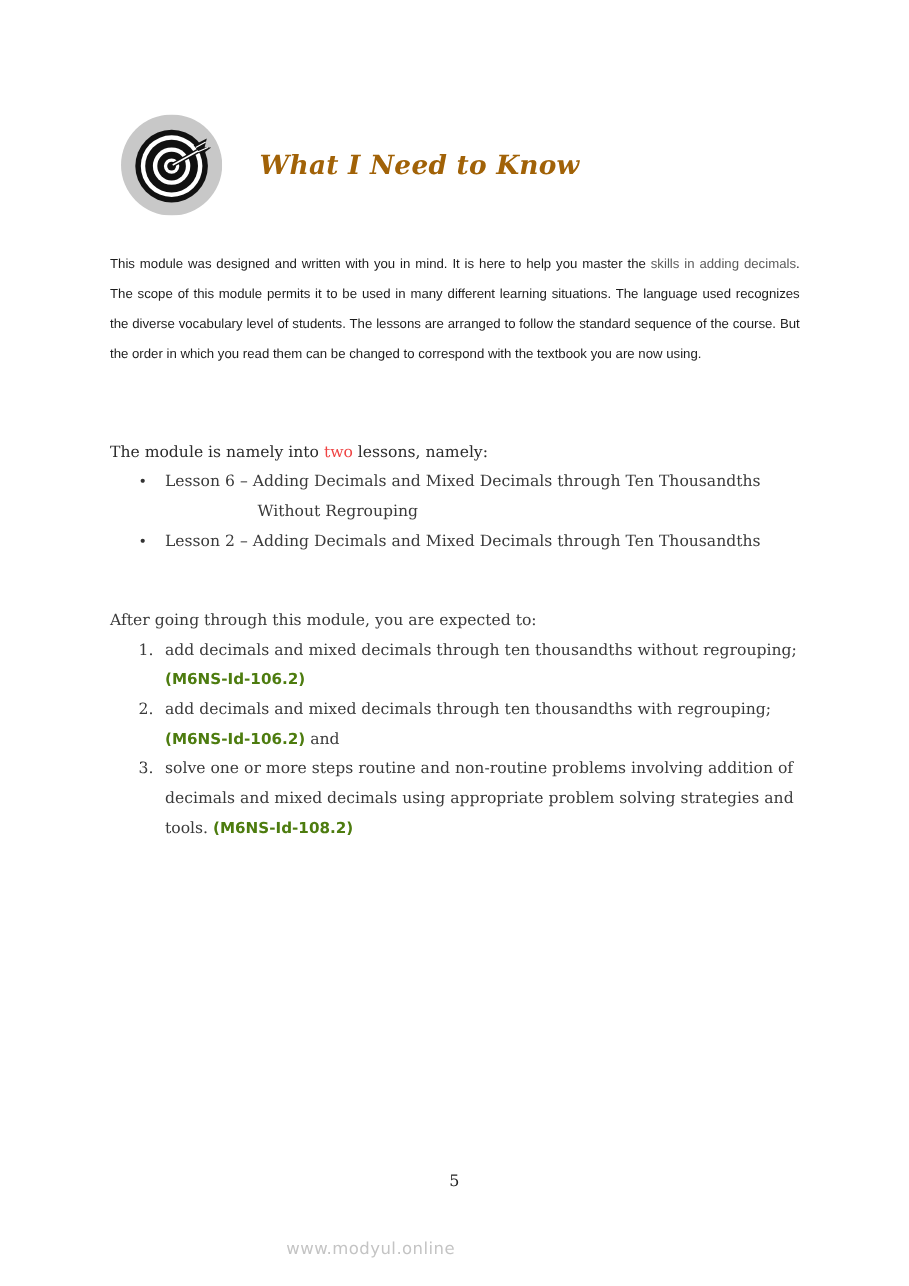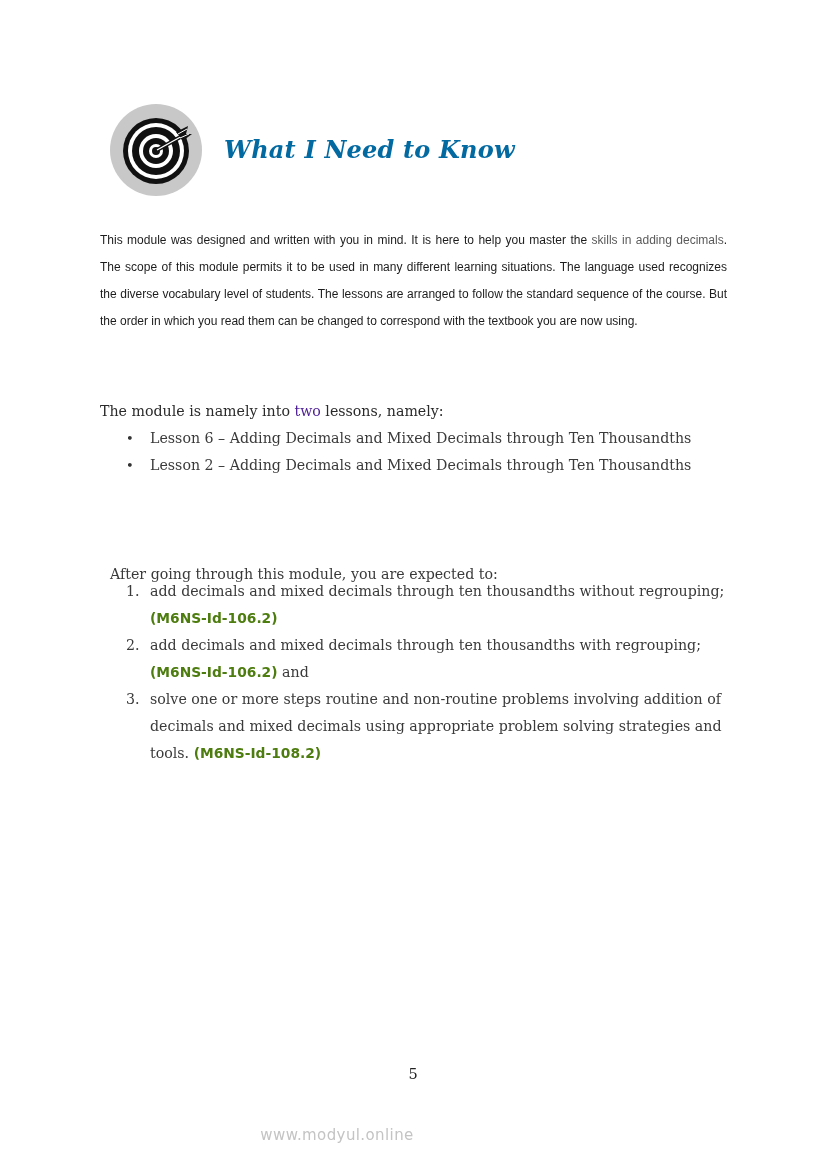--- a/index.html
+++ b/index.html
@@ -28,26 +28,26 @@
       height: 92px;
       display: flex;
       align-items: center;
     }
     .target-icon {
       width: 92px;
       height: 92px;
       display: block;
     }
     .title {
-      margin-left: 22px;
+      margin-left: 34px;
       font-family: "DejaVu Serif", serif;
       font-weight: bold;
       font-style: italic;
       font-size: 24px;
-      color: #0369a1;
+      color: #a16207;
       letter-spacing: 0.2px;
       margin-top: -2px;
     }
     .body-text {
       position: absolute;
       left: 100px;
       width: 627px;
       font-size: 14.6px;
       line-height: 27px;
     }
@@ -60,21 +60,21 @@
       font-size: 12px;
     }
     .intro .hl {
       color: #5a5a5a;
     }
     .lessons-intro {
       top: 398px;
       color: #2a2a2a;
       font-size: 14.2px;
     }
-    .lessons-intro .hl { color: #4c1d95; }
+    .lessons-intro .hl { color: #ef4444; }
     .lesson-list {
       position: absolute;
       left: 100px;
       top: 425px;
       width: 640px;
       margin: 0;
       padding: 0;
       list-style: none;
       font-size: 14.2px;
       line-height: 27px;
@@ -175,28 +175,29 @@
   </div>
 
   <p class="body-text intro" style="margin:0;"><span>This module was designed and written with you in mind. It is here to help you master the </span><span class="hl">skills in adding decimals</span><span>. The scope of this module permits it to be used in many different learning situations. The language used recognizes the diverse vocabulary level of students. The lessons are arranged to follow the standard sequence of the course. But the order in which you read them can be changed to correspond with the textbook you are now using.</span></p>
 
   <p class="body-text lessons-intro" style="margin:0;"><span>The module is namely into </span><span class="hl">two</span><span> lessons, namely:</span></p>
 
   <ul class="lesson-list">
     <li>
       <span class="bullet">•</span>
       <span>Lesson 6 – Adding Decimals and Mixed Decimals through Ten Thousandths</span>
+      <span class="cont">Without Regrouping</span>
     </li>
     <li>
       <span class="bullet">•</span>
       <span>Lesson 2 – Adding Decimals and Mixed Decimals through Ten Thousandths</span>
     </li>
   </ul>
 
-  <p class="body-text expect-intro" style="margin:10px;">After going through this module, you are expected to:</p>
+  <p class="body-text expect-intro" style="margin:0;">After going through this module, you are expected to:</p>
 
   <ol class="objectives">
     <li>
       <span class="num">1.</span>
       <span>add decimals and mixed decimals through ten thousandths without regrouping; </span><span class="code">(M6NS-Id-106.2)</span><span></span>
     </li>
     <li>
       <span class="num">2.</span>
       <span>add decimals and mixed decimals through ten thousandths with regrouping; </span><span class="code">(M6NS-Id-106.2)</span><span> and</span>
     </li>

